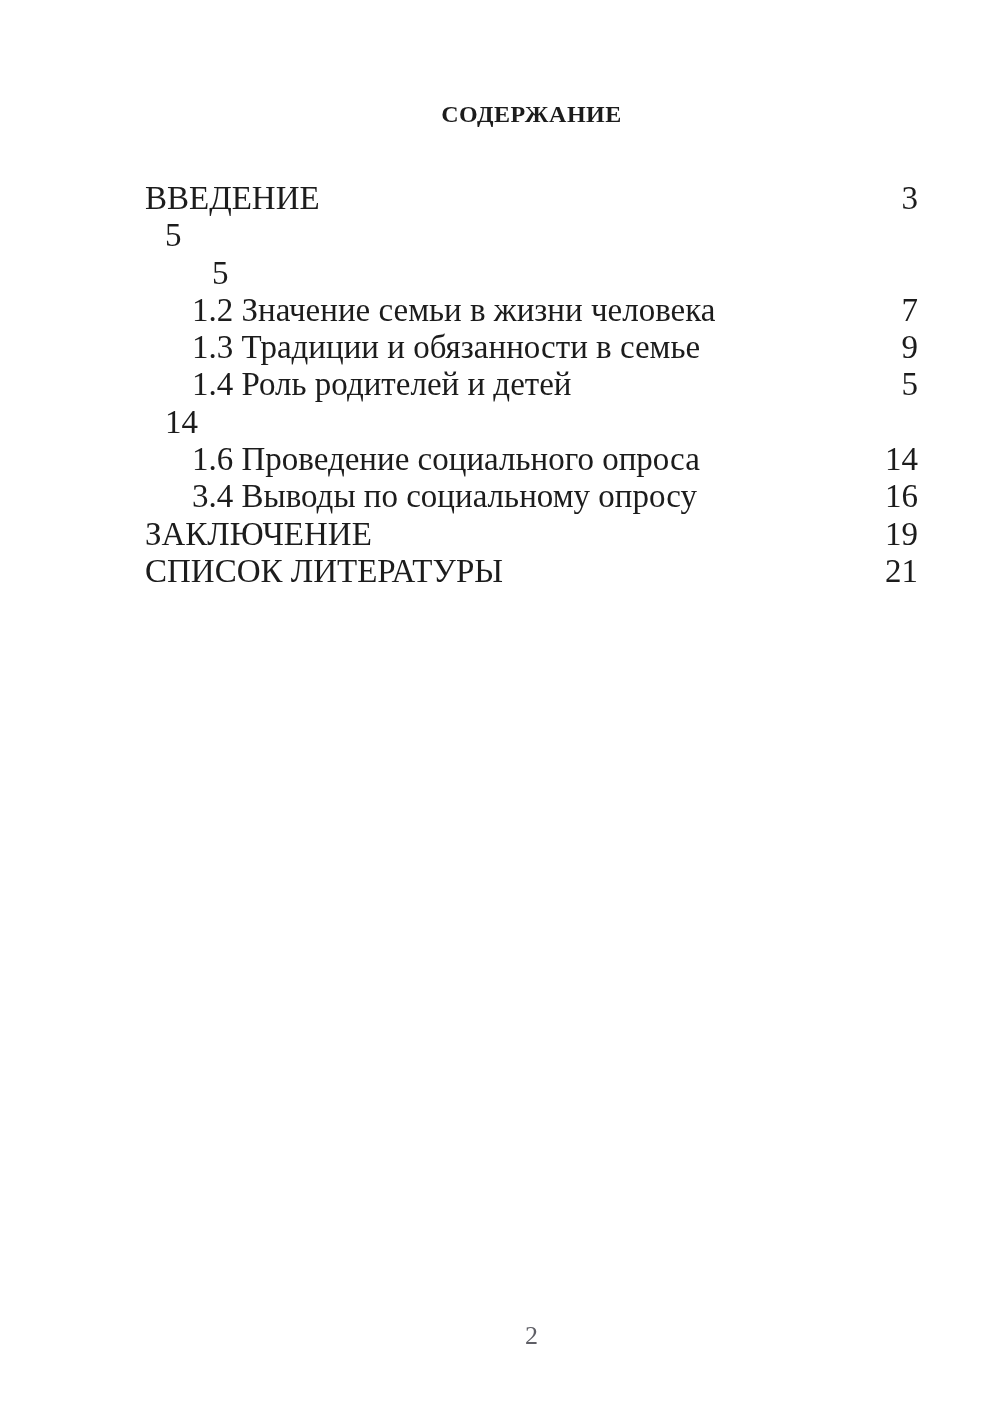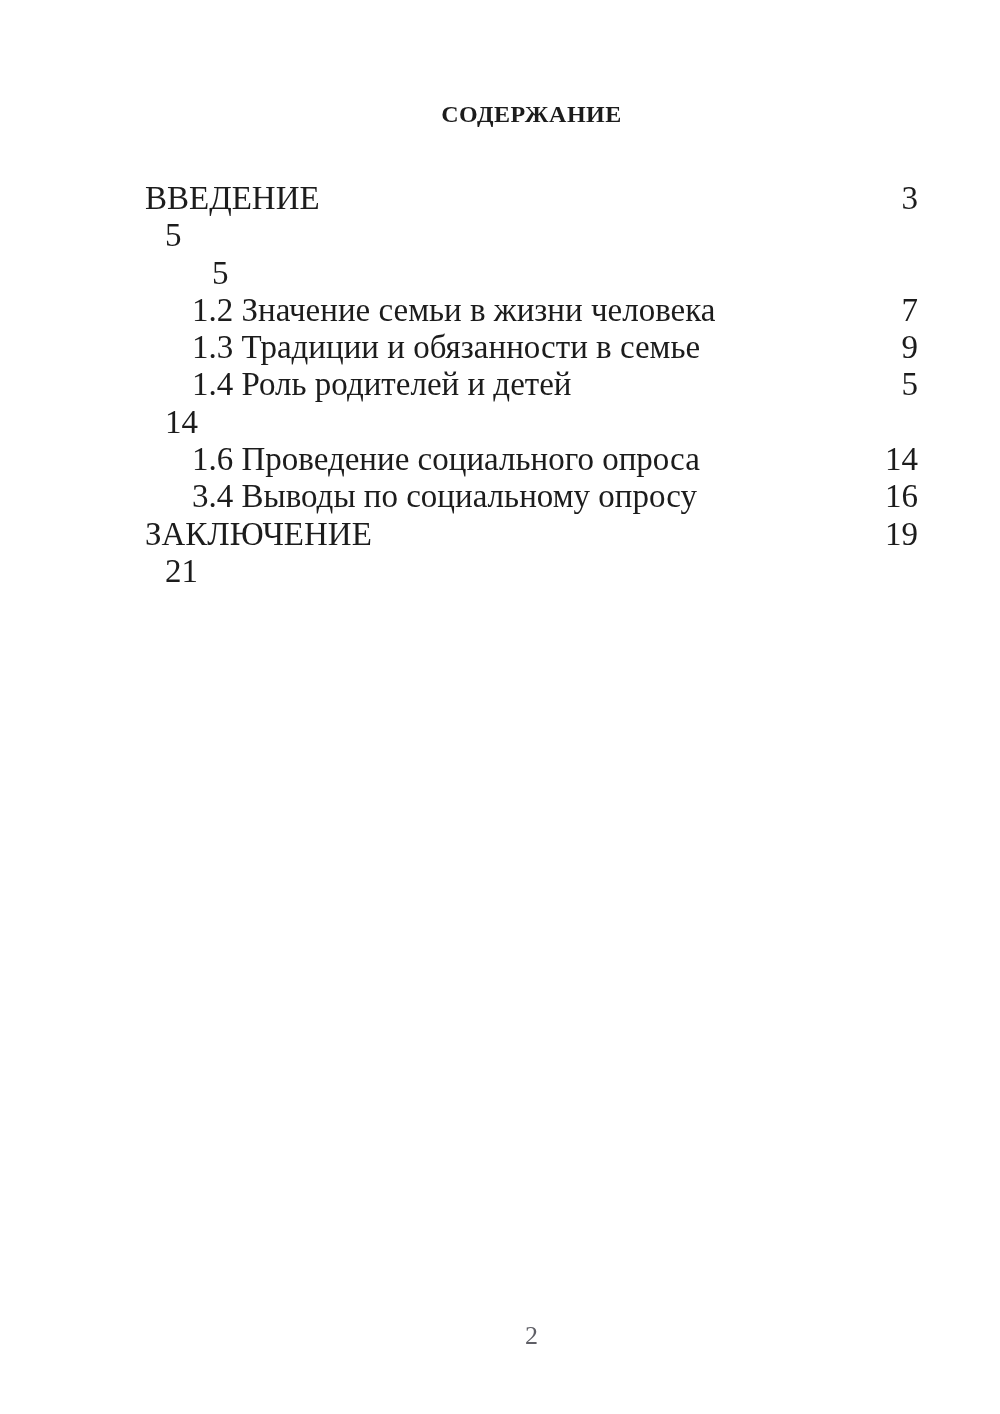--- a/index.html
+++ b/index.html
@@ -102,19 +102,20 @@
       </div>
       <div class="toc-row indent">
         <span class="toc-label">3.4 Выводы по социальному опросу</span>
         <span class="toc-page">16</span>
       </div>
       <div class="toc-row">
         <span class="toc-label">ЗАКЛЮЧЕНИЕ</span>
         <span class="toc-page">19</span>
       </div>
       <div class="toc-row">
+        <span class="toc-label">СПИСОК ЛИТЕРАТУРЫ</span>
         <span class="toc-page">21</span>
       </div>
     </div>
 
   <div class="folio">2</div>
 
 </div>
 
 </body></html>

